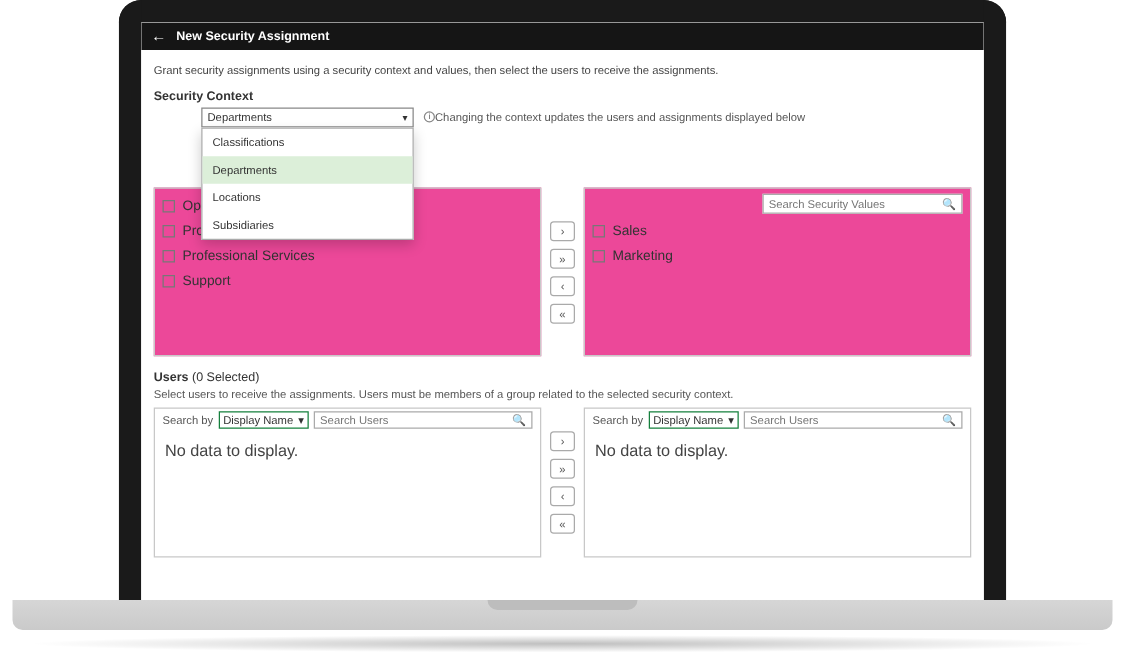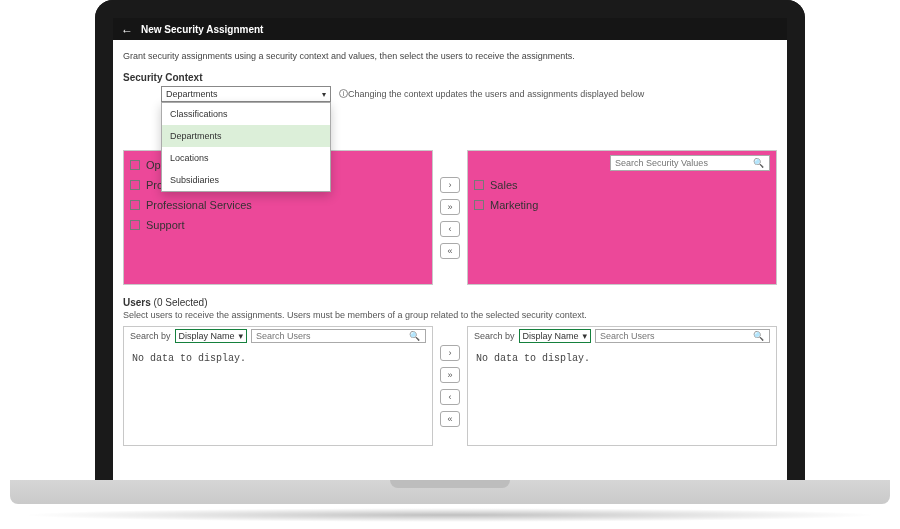--- a/index.html
+++ b/index.html
@@ -110,21 +110,21 @@
   }
   .user-panel-header .small-select {
     height:14px; border:1px solid #15803d; padding:0 3px; display:flex; align-items:center; gap:4px;
     font-size:9px; color:#333; cursor:pointer;
   }
   .user-panel-header .search-users {
     flex:1; height:14px; border:1px solid #aaa; display:flex; align-items:center;
     padding:0 4px; font-size:9px; color:#888;
   }
   .user-panel-header .search-users input { border:none; outline:none; flex:1; font-size:9px; background:transparent; }
-  .user-panel-body { padding:8px; font-size:10px; color:#444;font-family:Liberation Mono, monospace; }
+  .user-panel-body { padding:8px; font-size:13px; color:#444; }
 </style>
 </head>
 <body>
 
 <div class="laptop-shadow"></div>
 <div class="laptop-bezel">
   <div class="screen">
     <div class="titlebar">
       <span class="back">←</span>
       <span>New Security Assignment</span>

